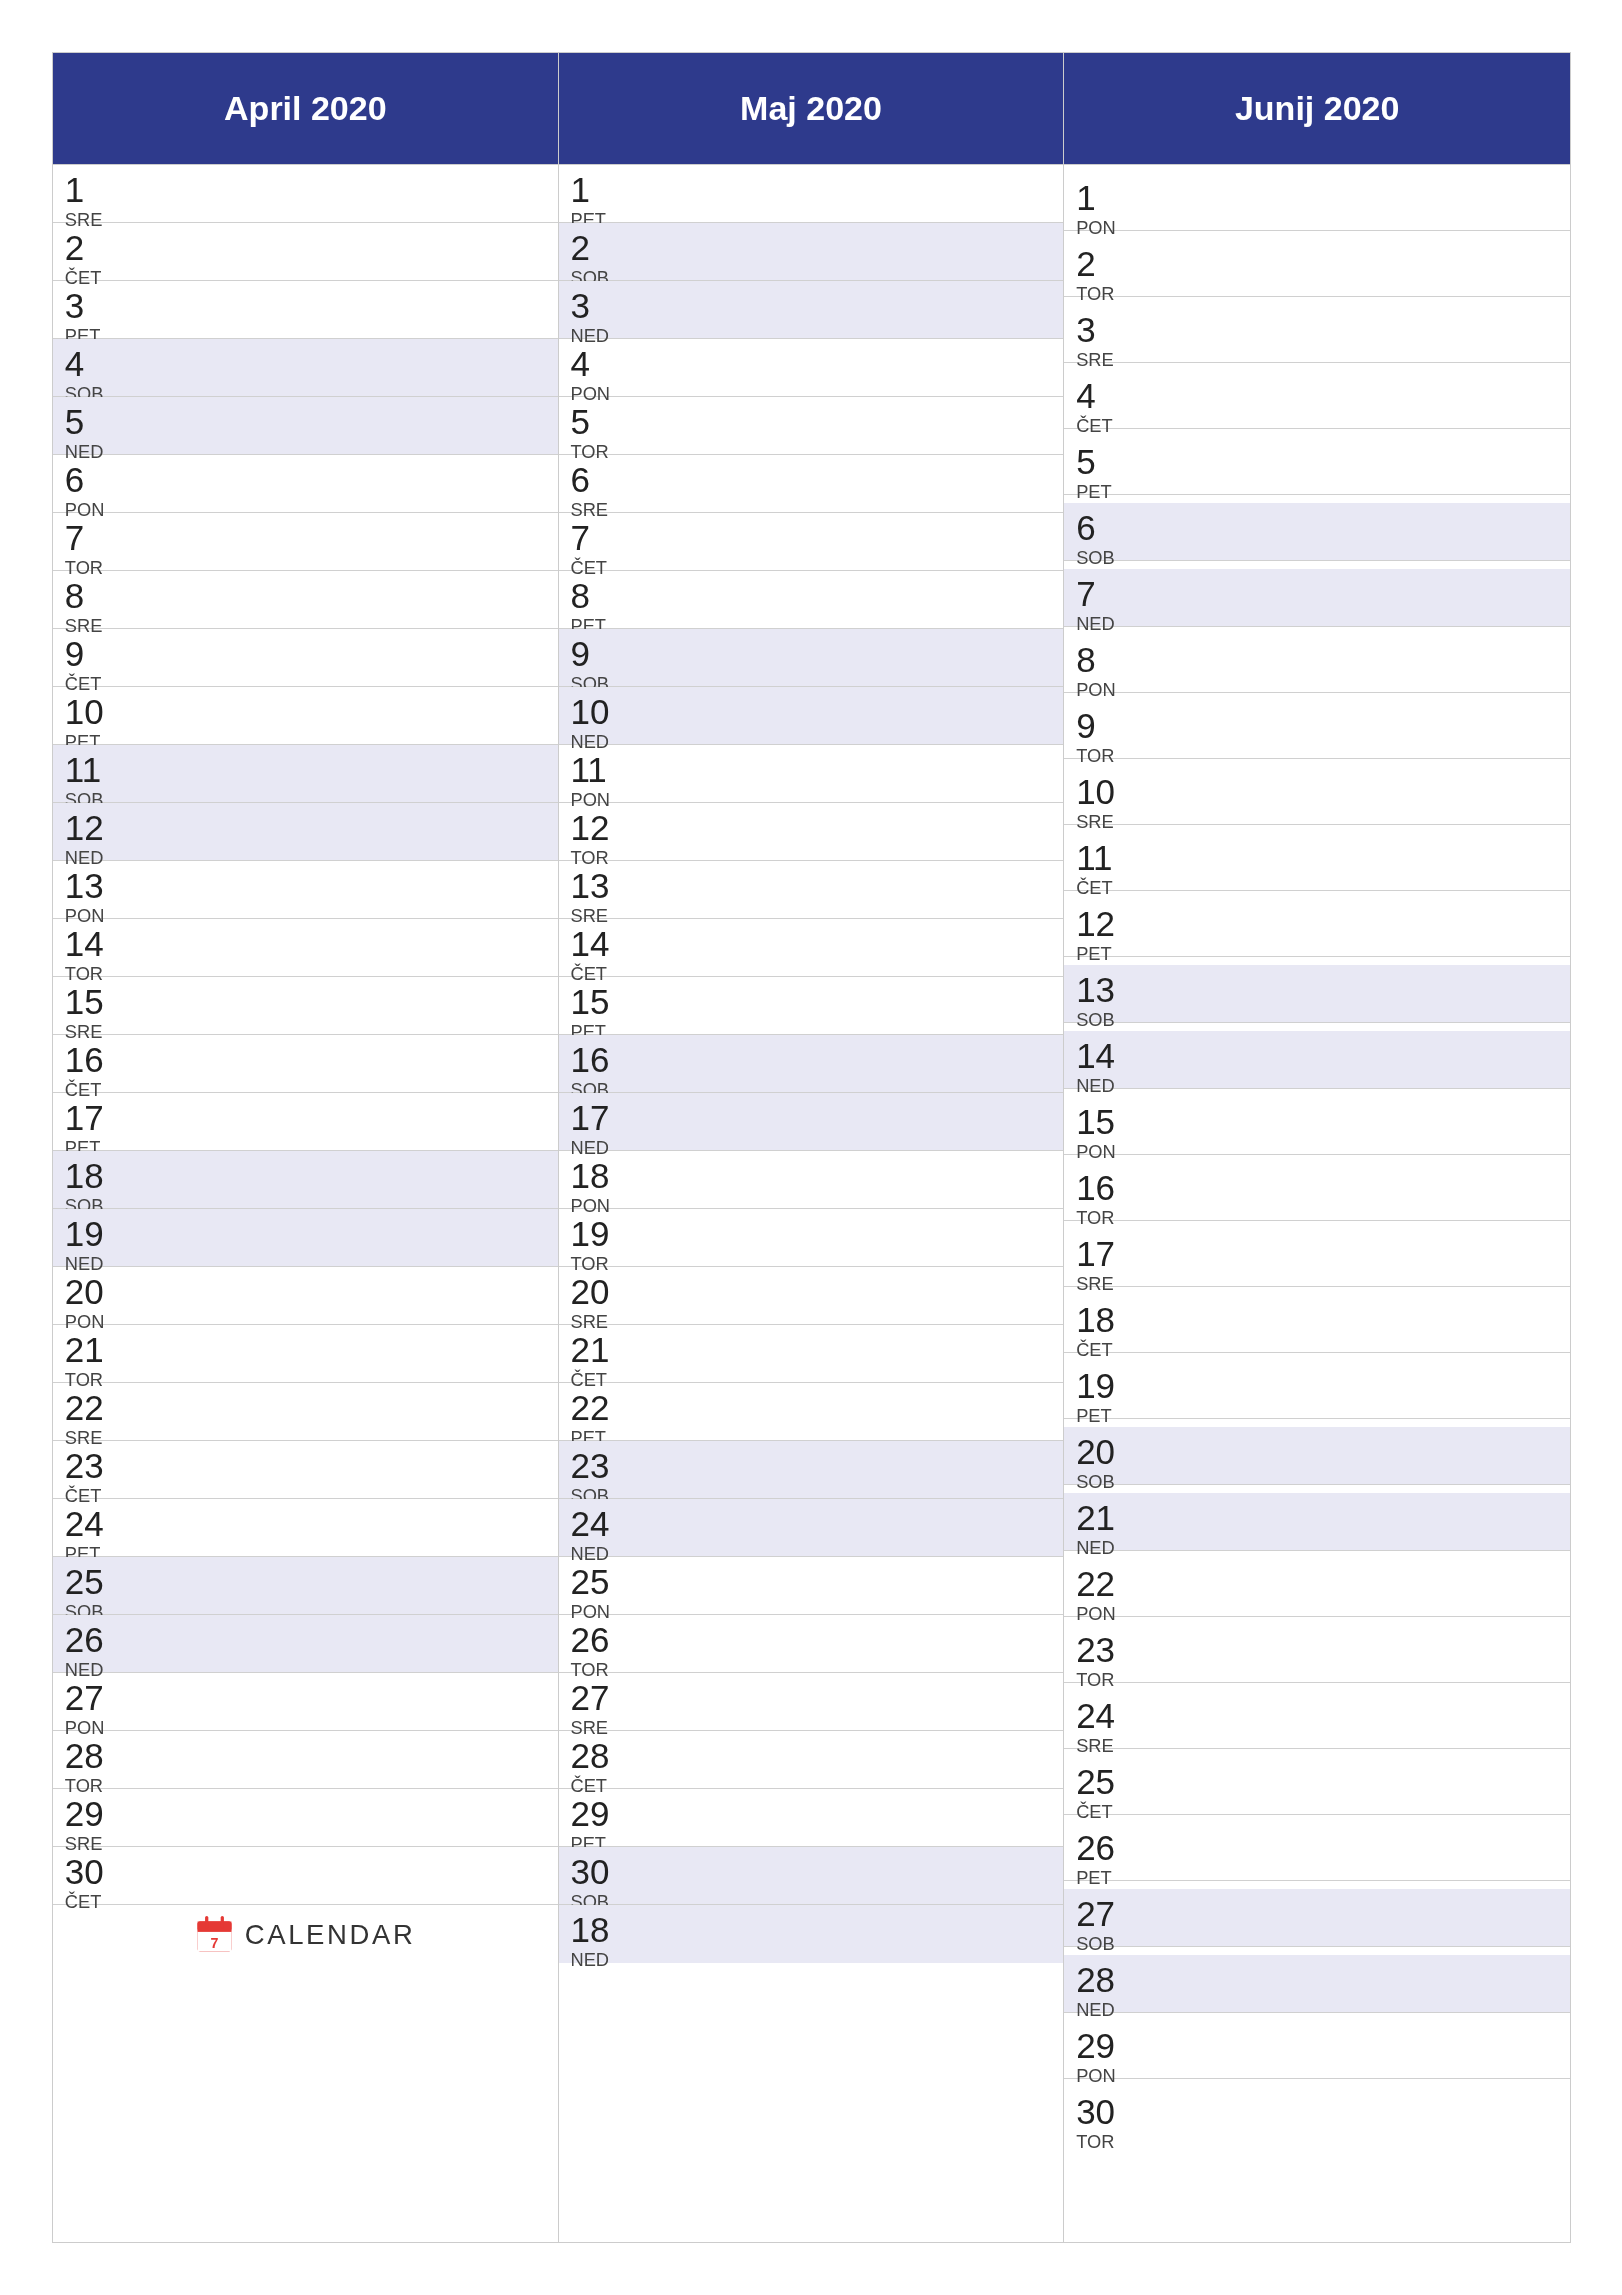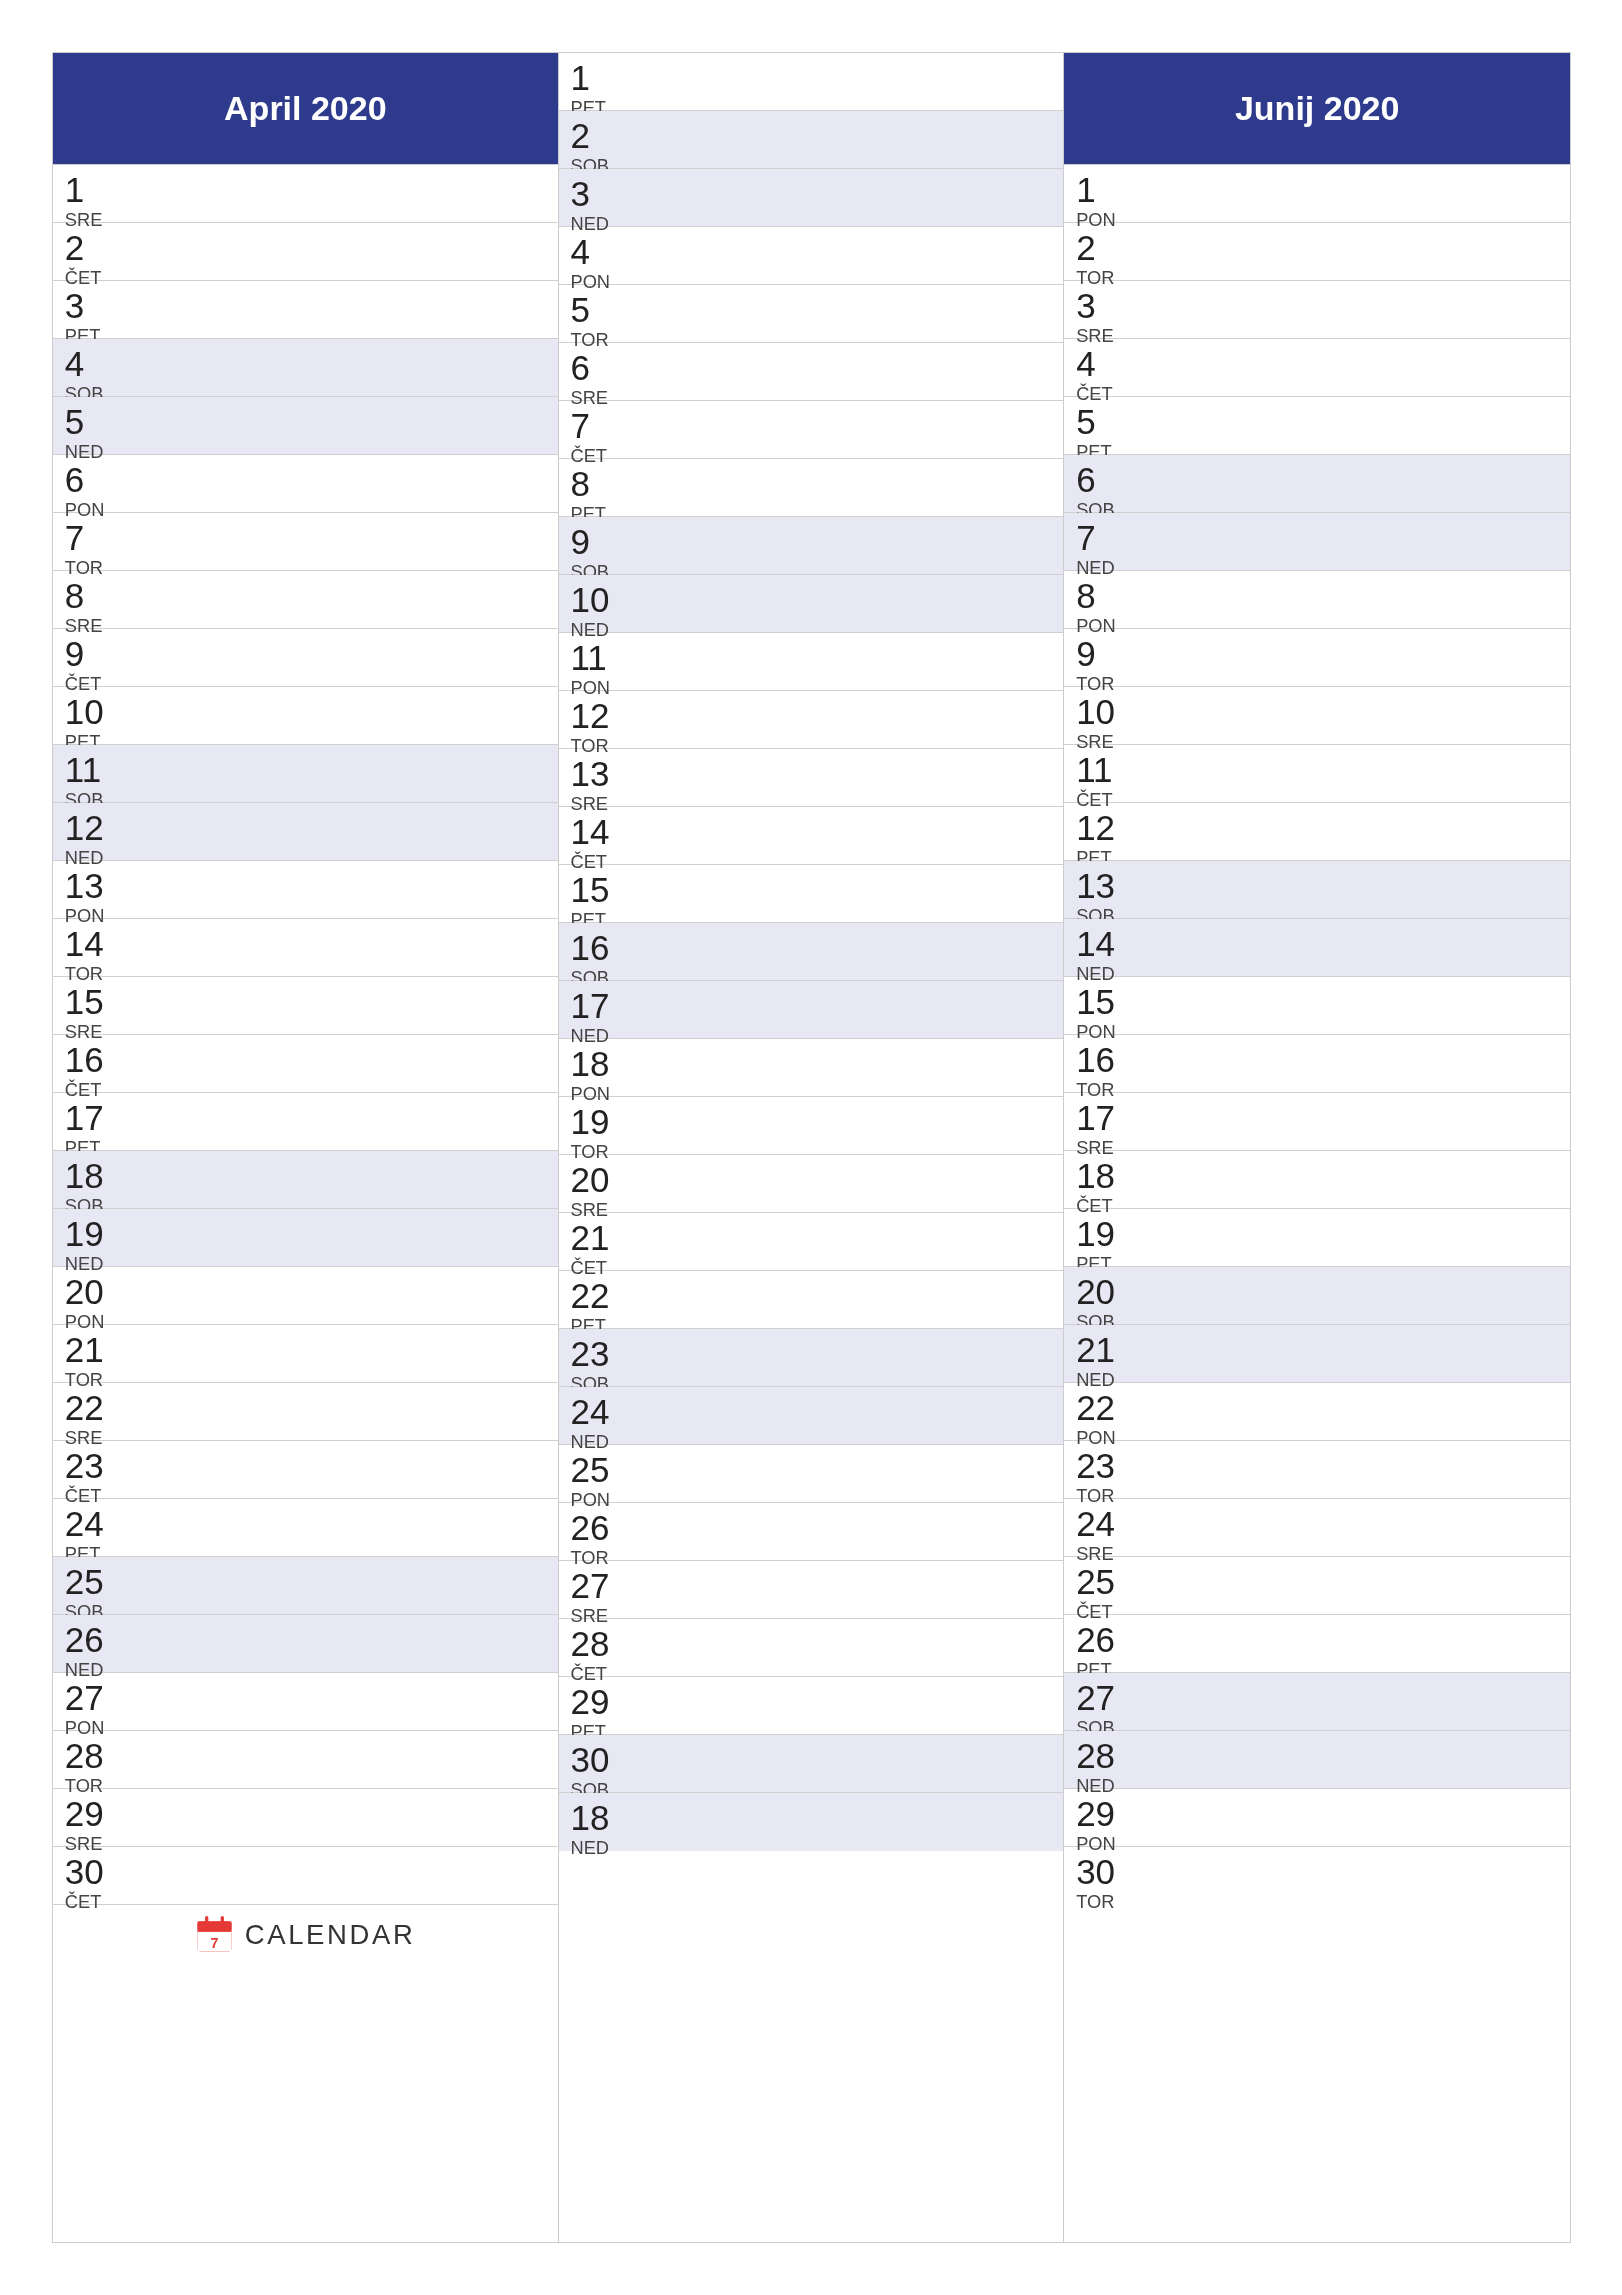--- a/index.html
+++ b/index.html
@@ -24,20 +24,21 @@
       display: grid;
       grid-template-columns: 1fr 1fr 1fr;
     }
     .month-col {
       display: flex;
       flex-direction: column;
       border-right: 1.3px solid #ccc;
     }
     .month-col:last-child {
       border-right: none;
+      gap: 8px;
     }
     .month-header {
       background: #2e3a8c;
       color: #fff;
       font-size: 34px;
       font-weight: bold;
       text-align: center;
       padding: 36px 0;
       border-bottom: 1.3px solid #ccc;
     }
@@ -210,20 +211,21 @@
           <rect x="4" y="10" width="52" height="16" fill="#e53935"></rect>
           <line x1="18" y1="4" x2="18" y2="18" stroke="#e53935" stroke-width="5" stroke-linecap="round"></line>
           <line x1="42" y1="4" x2="42" y2="18" stroke="#e53935" stroke-width="5" stroke-linecap="round"></line>
           <text x="30" y="50" text-anchor="middle" font-size="22" font-weight="bold" fill="#e53935">7</text>
         </svg>
         <span style="font-size:27.5px;font-weight:normal;color:#333;letter-spacing:2.6px;">CALENDAR</span>
       </div>
     </div>
       </div>
       <div class="month-col">
+        <div class="month-header">Maj 2020</div>
         <div class="day-row">
           <span class="day-number">1</span>
           <span class="day-name">PET</span>
         </div>
         <div class="day-row weekend">
           <span class="day-number">2</span>
           <span class="day-name">SOB</span>
         </div>
         <div class="day-row weekend">
           <span class="day-number">3</span>

